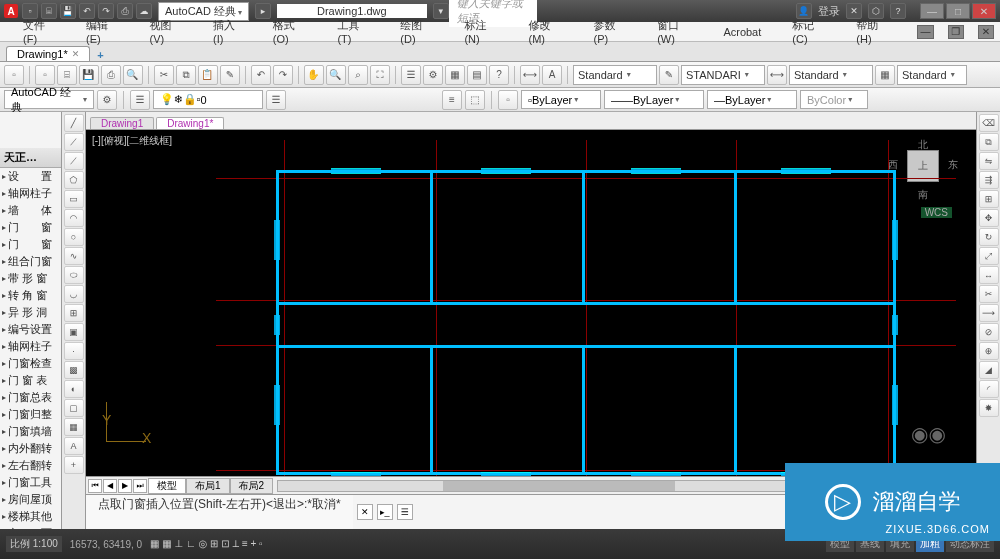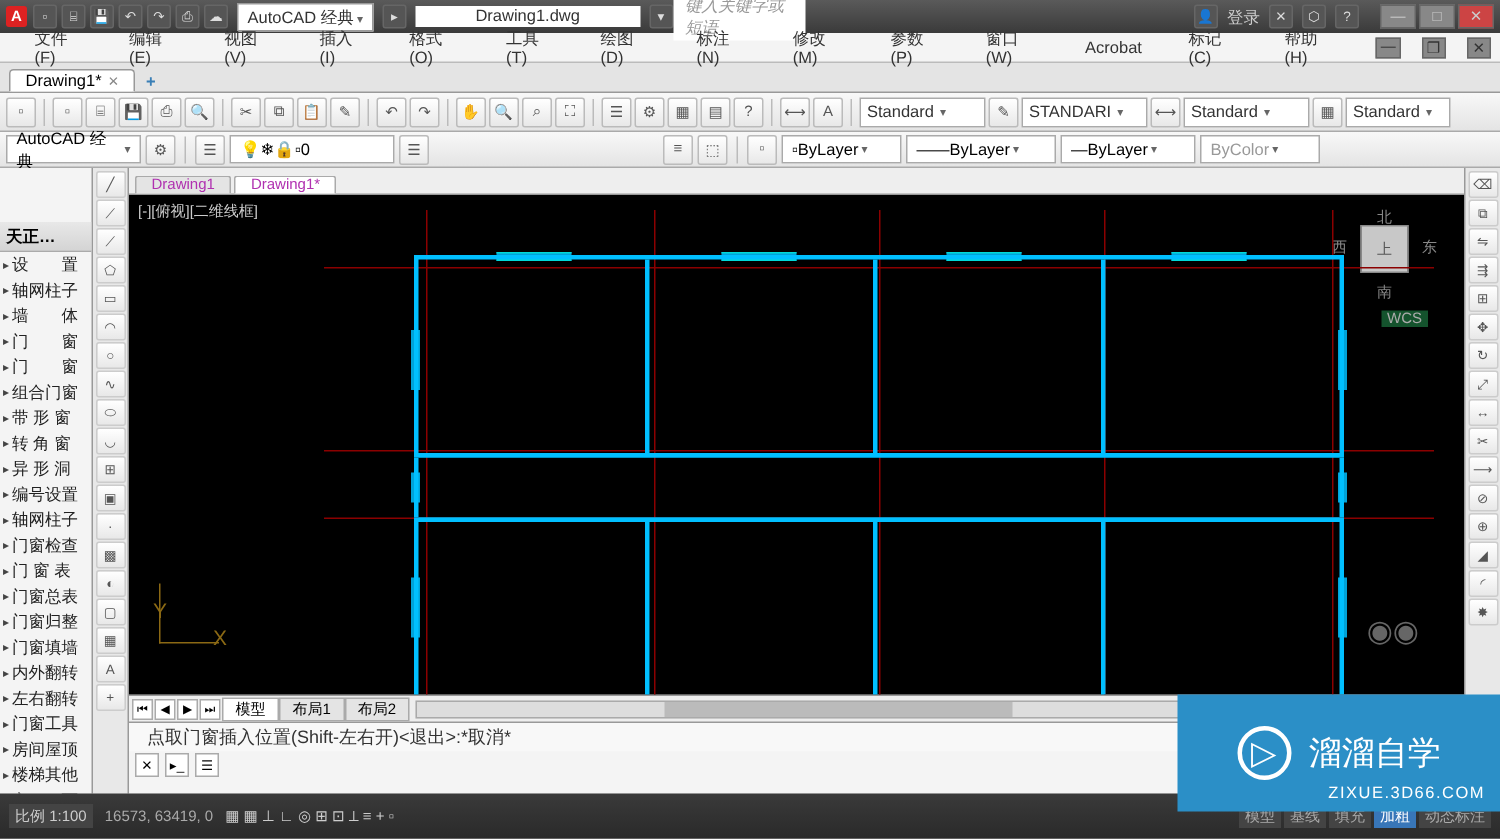--- a/index.html
+++ b/index.html
@@ -91,21 +91,21 @@
 
 
 .layouttabs { height:18px; background:#eee; display:flex;align-items:center;padding:0 2px;border-top:1px solid #999;font-size:10px;}
 .layouttabs .nav-btn{width:14px;height:14px;border:1px solid #aaa;background:#fff;font-size:8px;display:flex;align-items:center;justify-content:center;margin-right:1px;}
 .ltab { padding:0 8px; border:1px solid #aaa; background:#e4e4e4; }
 .ltab.active { background:#fff; color:#000; }
 .hscroll { flex:1; height:12px; background:#ddd; margin:0 4px; border:1px solid #aaa; position:relative;}
 .hscroll .thumb{position:absolute;left:25%;width:35%;height:100%;background:#bbb;}
 
 
-.cmdarea { height:48px; background:#f4f4f4; border-top:1px solid #999; display:flex;flex-direction:column; font-size:12px;}
+.cmdarea { height:35px; background:#f4f4f4; border-top:1px solid #999; display:flex;flex-direction:row; font-size:12px;}
 .cmd-history { padding:1px 12px; color:#333; background:#f8f8f8;}
 .cmd-input { display:flex;align-items:center;padding:1px 4px;gap:4px;background:#f4f4f4;}
 .cmd-input input{flex:1;border:1px solid #ccc;padding:1px 4px;font-style:italic;color:#999;font-size:11px;}
 .cmd-icon{width:16px;height:16px;border:1px solid #aaa;background:#fff;font-size:9px;display:flex;align-items:center;justify-content:center;}
 
 
 .statusbar { position:absolute; bottom:0; left:0; right:0; height:30px; background:linear-gradient(#3a3a3a,#2a2a2a); color:#ccc; display:flex;align-items:center;padding:0 6px;font-size:10px;gap:8px;}
 .statusbar .scale{background:#444;padding:1px 4px;}
 .statusbar .coords{color:#aaa;}
 .statusbar .right-st{margin-left:auto;display:flex;gap:2px;align-items:center;}
@@ -241,21 +241,21 @@
   <div class="ws-dd" style="width:110px">💡❄🔒▫ <span>0</span></div>
   <div class="tb-btn">☰</div>
   <div style="flex:0 0 150px"></div>
   <div class="tb-btn">≡</div>
   <div class="tb-btn">⬚</div>
   <div class="tb-sep"></div>
   <div class="tb-btn">▫</div>
   <div class="ws-dd arrow-dn" style="width:80px">▫ <span>ByLayer</span></div>
   <div class="ws-dd arrow-dn" style="width:100px">—— <span>ByLayer</span></div>
   <div class="ws-dd arrow-dn" style="width:90px">— <span>ByLayer</span></div>
-  <div class="ws-dd arrow-dn" style="width:80px;color:#999">ByColor</div>
+  <div class="ws-dd arrow-dn" style="width:68px;color:#999">ByColor</div>
 </div>
 
 <div class="mainarea">
 
   <div class="left-palette">
     <div class="lp-title">天正…</div>
     <div id="lp-items">
         <div class="lp-item">设　　置</div>
         <div class="lp-item">轴网柱子</div>
         <div class="lp-item">墙　　体</div>

